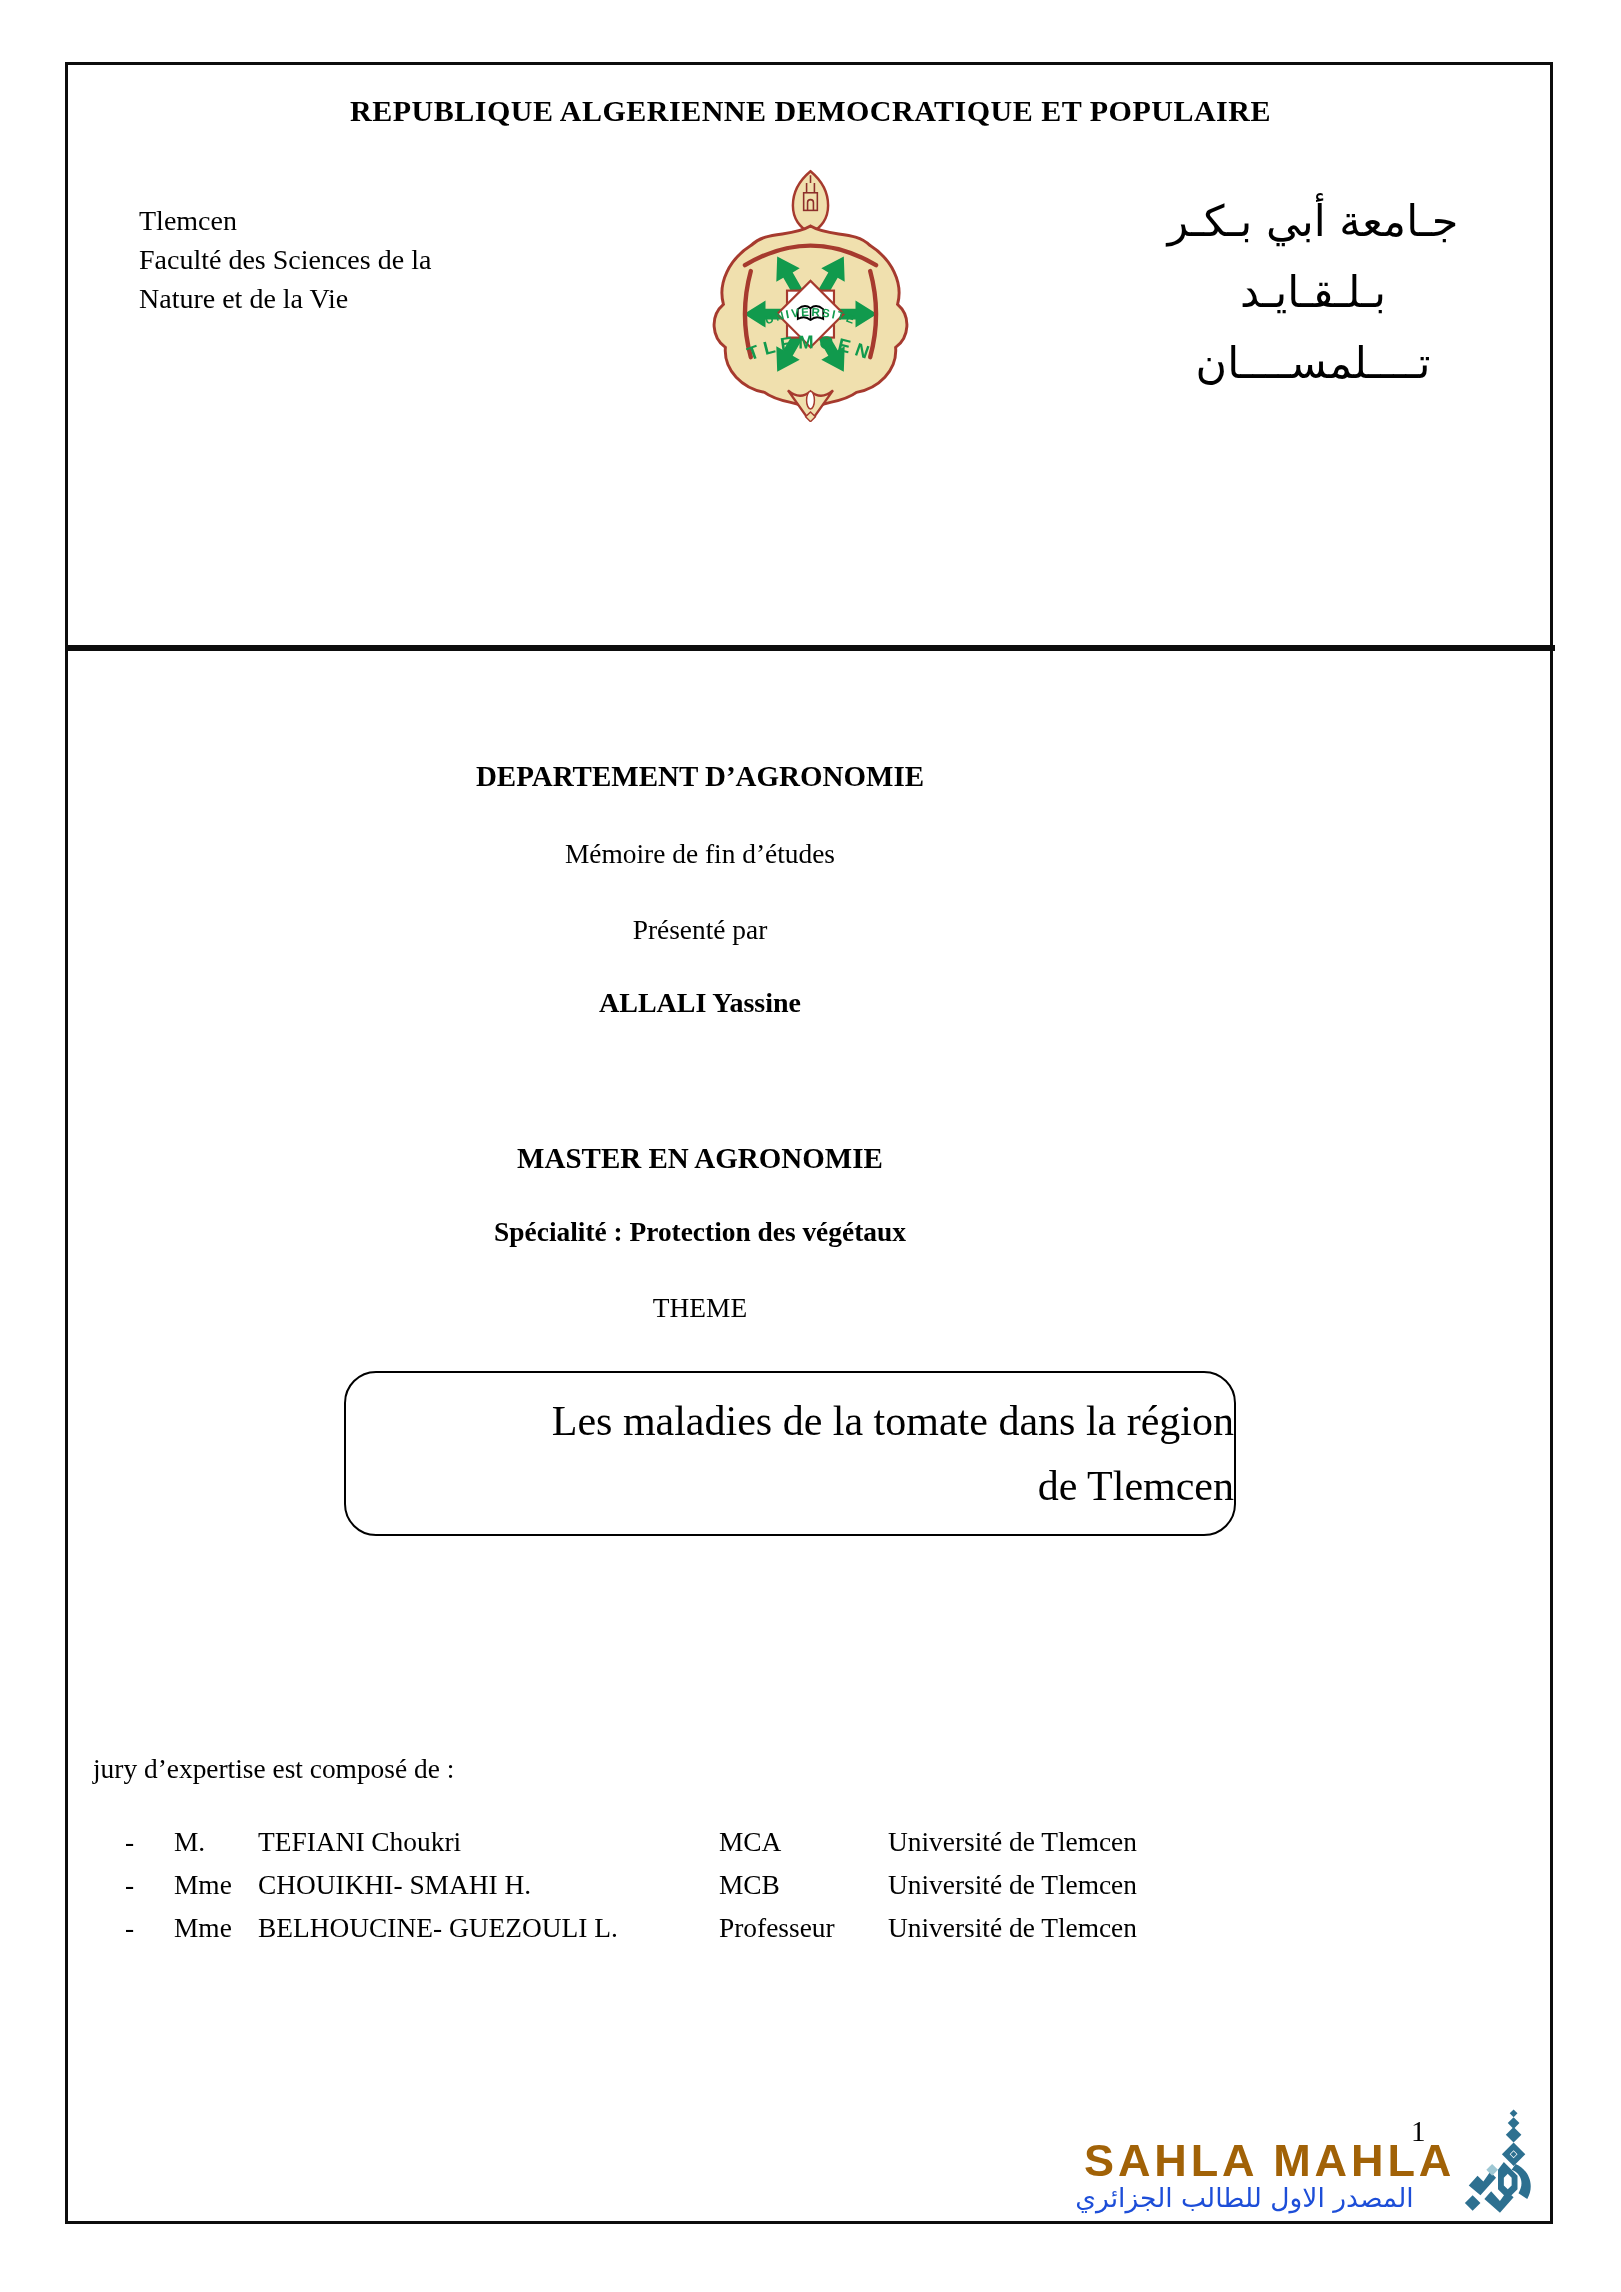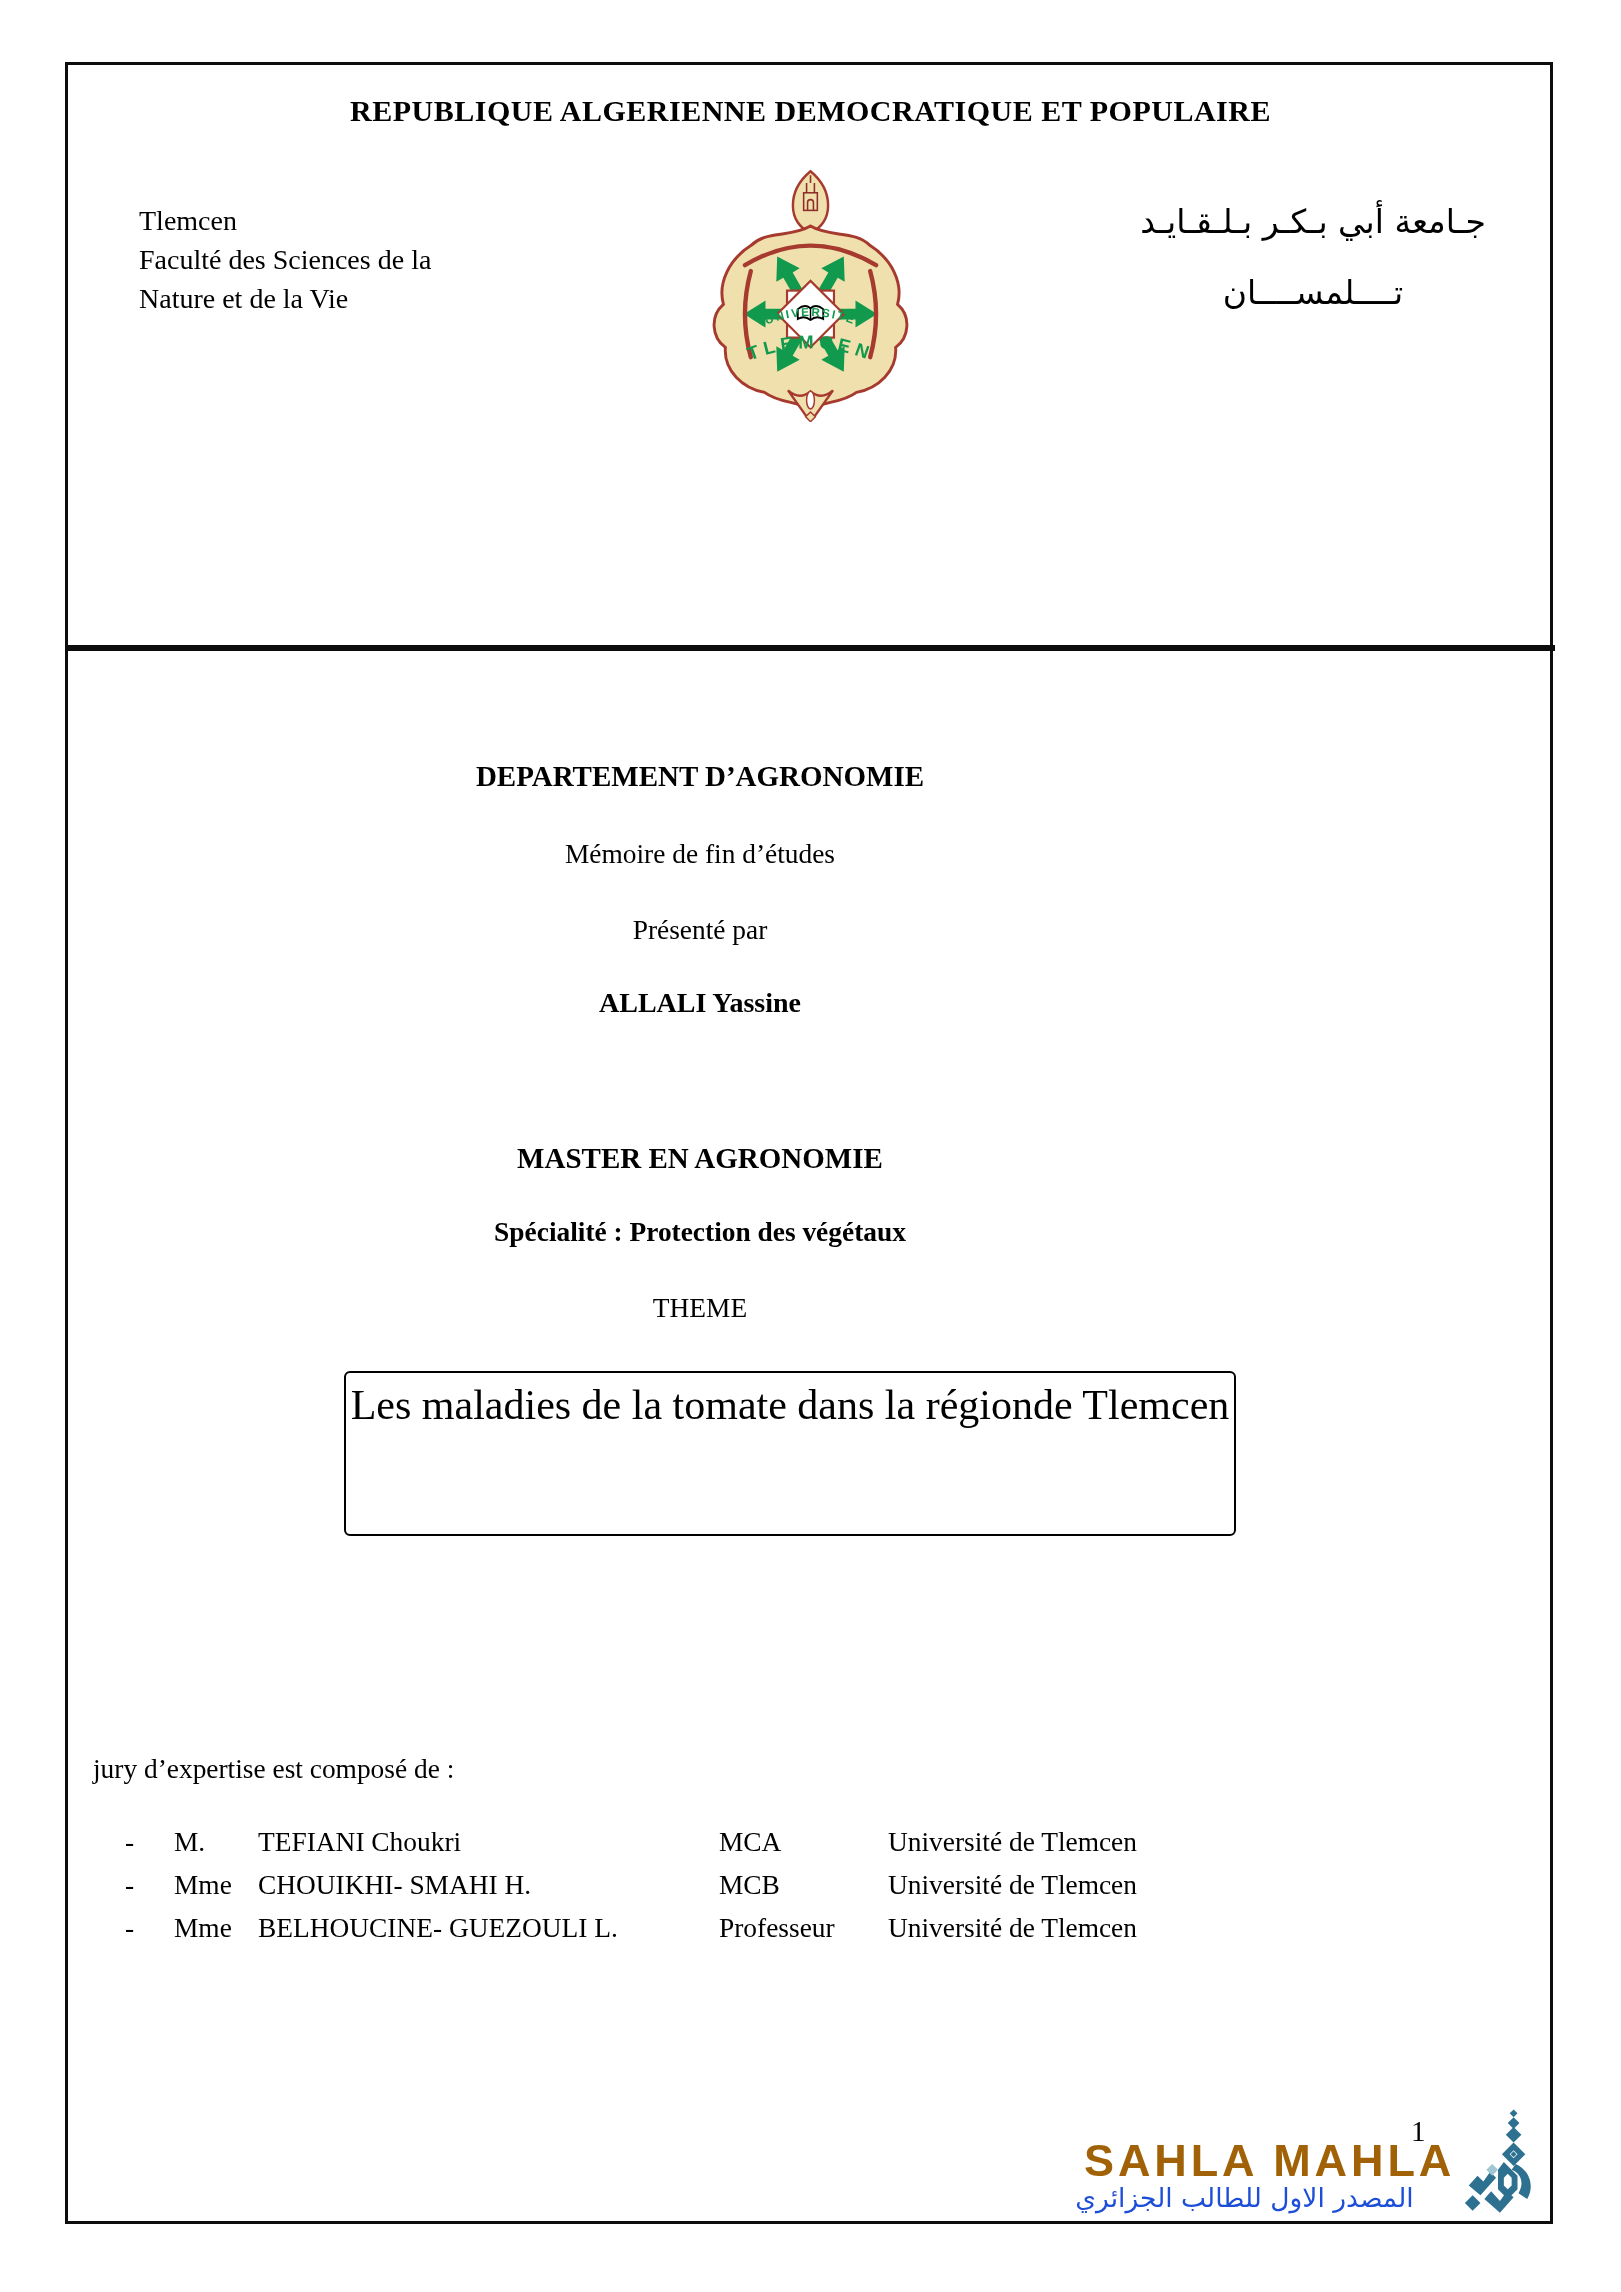--- a/index.html
+++ b/index.html
@@ -23,33 +23,33 @@
     position:absolute;left:0;top:94px;width:1621px;
     text-align:center;font-weight:bold;font-size:30px;letter-spacing:0.5px;
   }
   .univ-block{
     position:absolute;left:139px;top:201px;width:470px;
     font-size:28px;line-height:39px;
   }
   .arabic-head{
     position:absolute;left:1117px;top:186px;width:392px;
     font-family:"DejaVu Sans",sans-serif;
-    font-size:33px;line-height:71px;text-align:center;
+    font-size:43px;line-height:71px;text-align:center;
     direction:rtl;
   }
   .emblem{position:absolute;left:698px;top:169px;width:225px;height:253px;}
   .center-line{
     position:absolute;left:0;width:1400px;text-align:center;
     font-size:27.4px;line-height:33px;
   }
   .bold{font-weight:bold;}
   .theme-box{
     position:absolute;left:344px;top:1371px;width:888px;height:161px;
-    border:2.9px solid #000;border-radius:6px;
-    display:flex;flex-direction:row;justify-content:center;align-items:flex-start;
+    border:2.9px solid #000;border-radius:32px;
+    display:flex;flex-direction:column;justify-content:center;align-items:flex-end;
     font-size:42px;line-height:65px;text-align:center;
   }
   .jury-intro{
     position:absolute;left:93px;top:1753px;font-size:27.4px;line-height:33px;
   }
   .jury-row{position:absolute;left:0;width:1621px;height:35px;font-size:27.4px;line-height:33px;}
   .jr-dash{position:absolute;left:125px;}
   .jr-title{position:absolute;left:174px;}
   .jr-name{position:absolute;left:258px;}
   .jr-grade{position:absolute;left:719px;}

